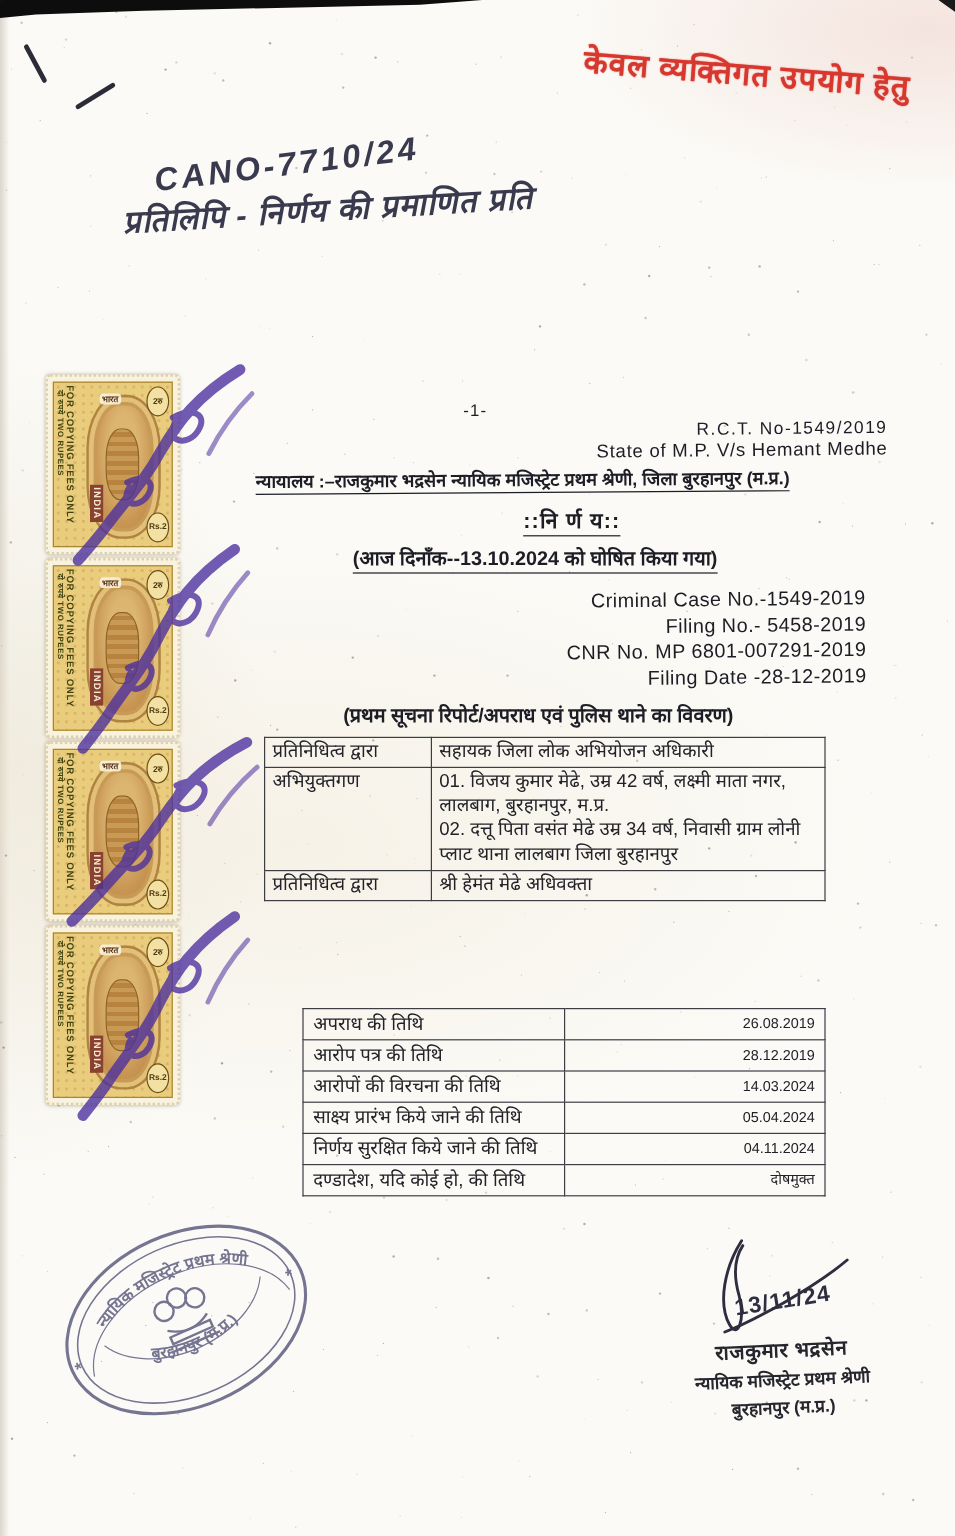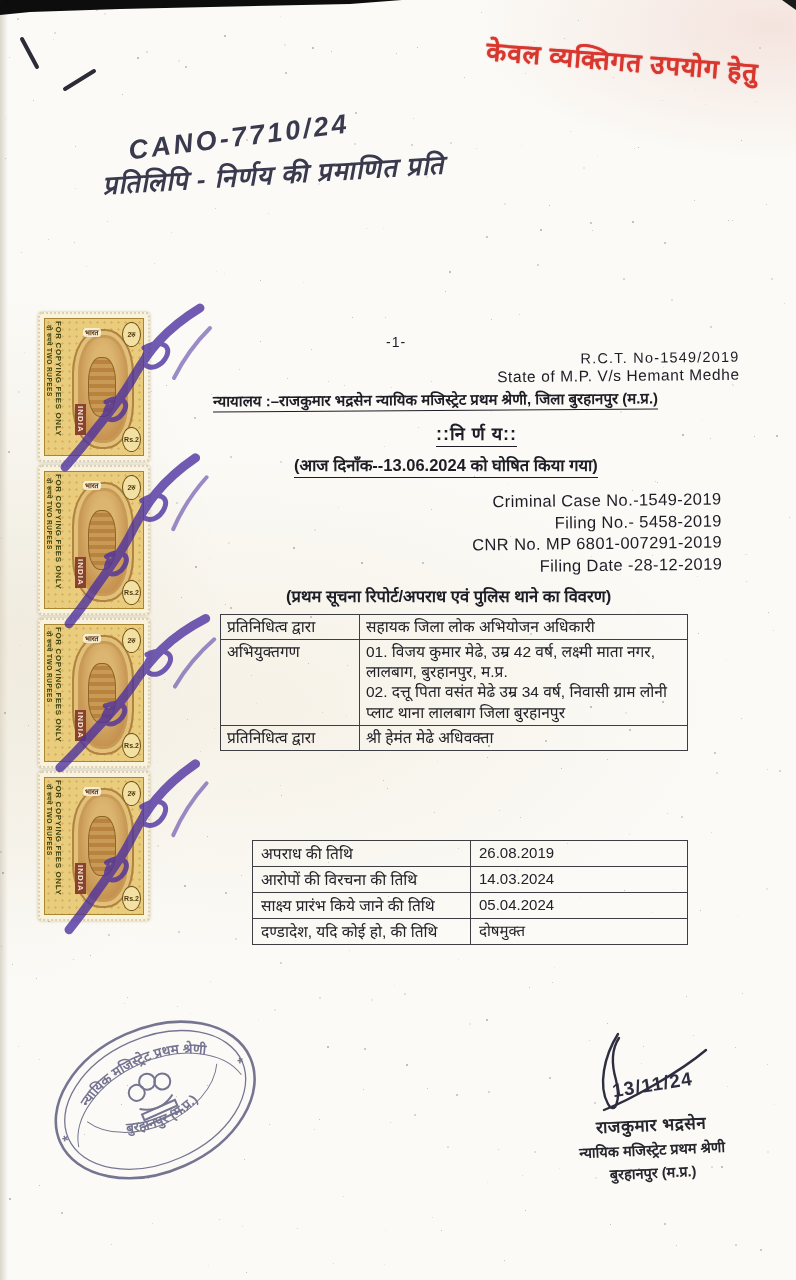--- a/index.html
+++ b/index.html
@@ -46,21 +46,21 @@
   #fir-title{left:286px;top:584px;font-size:16.5px;font-weight:bold;}
 
   
   table{border-collapse:collapse;position:absolute;table-layout:fixed;color:#222228;}
   td{border:1.6px solid #3d3d44;vertical-align:top;}
   #party-table{left:220px;top:614px;width:468px;font-size:15.5px;}
   #party-table td{padding:2px 6px;line-height:1.3;}
   #party-table td.lbl{width:126px;}
   #dates-table{left:252px;top:840px;width:436px;font-size:15.5px;}
   #dates-table td{padding:2px 8px;height:21px;vertical-align:middle;line-height:1.1;}
-  #dates-table td.val{width:200px;text-align:left;font-size:15px;}
+  #dates-table td.val{width:200px;text-align:right;font-size:12px;}
 
   
   #stamp-column{left:38px;top:312px;width:118px;}
   .rev-stamp{position:relative;width:112px;height:150px;margin-bottom:3px;
     background:#f8f2de;border:2px dotted #ddd0ac;border-radius:4px;box-sizing:border-box;
     box-shadow:0 0 3px rgba(110,90,50,.35);}
   .rev-core{position:absolute;inset:4px;background:#e9cd7d;border:1px solid #a8852f;overflow:hidden;
     background-image:radial-gradient(circle,#d8b368 0 1px,transparent 1.4px);background-size:7px 7px;}
   .rev-motif{position:absolute;left:27px;top:10px;width:58px;height:116px;border:2px solid #b08440;
     border-radius:28px/44px;background:radial-gradient(ellipse at 50% 38%,#dcb671 0 28%,#c79452 62%,#b2793a);
@@ -487,21 +487,21 @@
 <div id="hw1" class="abs ink">CANO-7710/24</div>
 <div id="hw2" class="abs ink">प्रतिलिपि - निर्णय की प्रमाणित प्रति</div>
 
 <div id="page-no" class="abs">-1-</div>
 <div id="header-right" class="abs">
   <div id="rct">R.C.T.  No-1549/2019</div>
   <div id="parties-en">State of M.P. V/s Hemant Medhe</div>
 </div>
 <div id="court-line" class="abs und">न्यायालय :–राजकुमार भद्रसेन न्यायिक मजिस्ट्रेट प्रथम श्रेणी, जिला बुरहानपुर (म.प्र.)</div>
 <div id="title" class="abs und">::नि र्ण य::</div>
-<div id="pronounce" class="abs und">(आज दिनाँक--13.06.2024 को घोषित किया गया)</div>
+<div id="pronounce" class="abs und">(आज दिनाँक--13.10.2024 को घोषित किया गया)</div>
 <div id="case-lines" class="abs">
     <div>Criminal Case No.-1549-2019</div>
     <div>Filing No.- 5458-2019</div>
     <div>CNR No. MP 6801-007291-2019</div>
     <div>Filing Date -28-12-2019</div>
   </div>
 <div id="fir-title" class="abs">(प्रथम सूचना रिपोर्ट/अपराध एवं पुलिस थाने का विवरण)</div>
 
 <table id="party-table">
     <tbody>
@@ -527,26 +527,34 @@
     </tbody>
   </table>
 
 <table id="dates-table">
     <tbody>
       <tr>
         <td>अपराध की तिथि</td>
         <td class="val">26.08.2019</td>
       </tr>
       <tr>
+        <td>आरोप पत्र की तिथि</td>
+        <td class="val">28.12.2019</td>
+      </tr>
+      <tr>
         <td>आरोपों की विरचना की तिथि</td>
         <td class="val">14.03.2024</td>
       </tr>
       <tr>
         <td>साक्ष्य प्रारंभ किये जाने की तिथि</td>
         <td class="val">05.04.2024</td>
+      </tr>
+      <tr>
+        <td>निर्णय सुरक्षित किये जाने की तिथि</td>
+        <td class="val">04.11.2024</td>
       </tr>
       <tr>
         <td>दण्डादेश, यदि कोई हो, की तिथि</td>
         <td class="val">दोषमुक्त</td>
       </tr>
     </tbody>
   </table>
 
 <div id="stamp-column" class="abs">
   <div class="rev-stamp">

